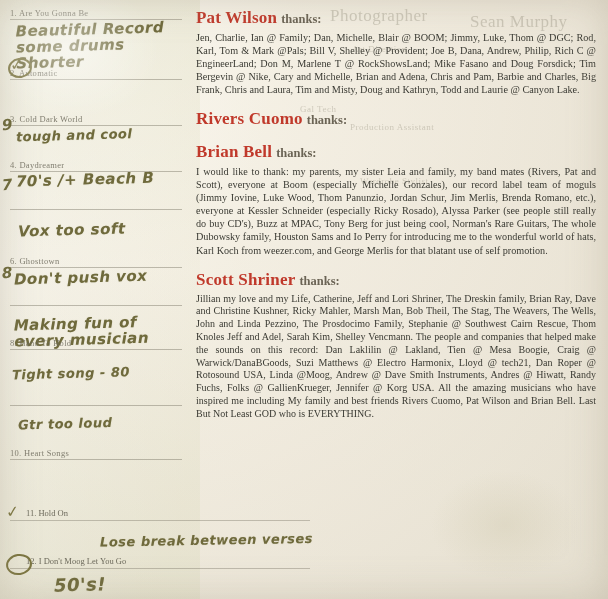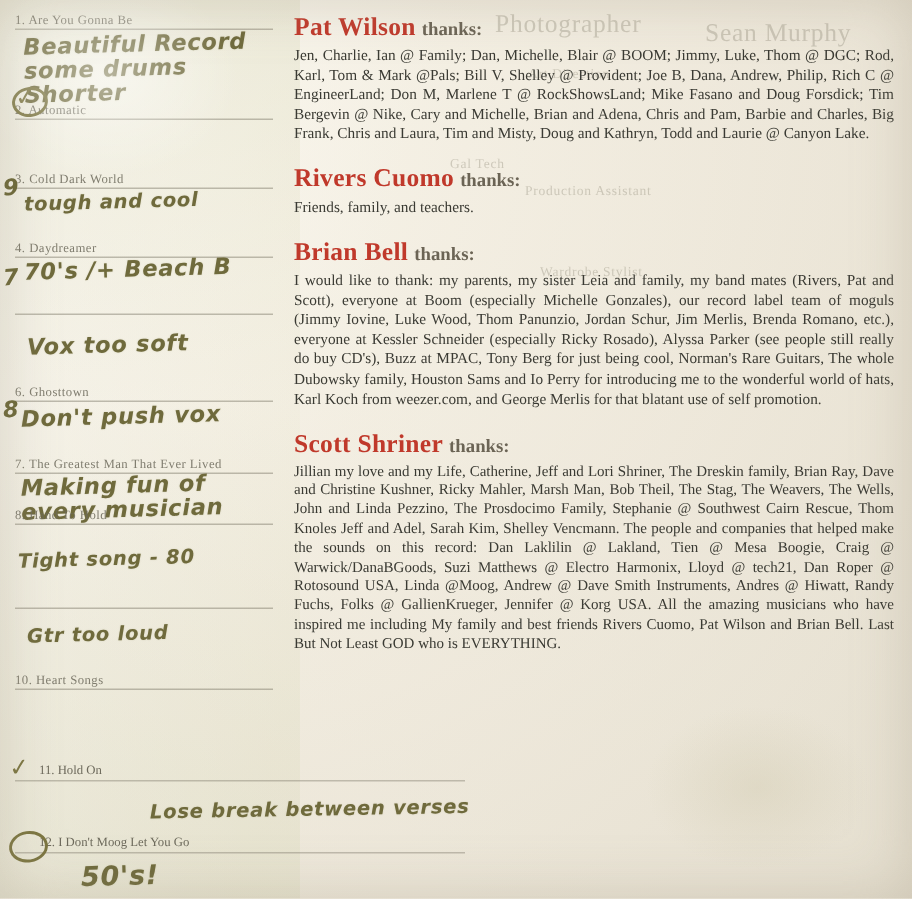--- a/index.html
+++ b/index.html
@@ -220,23 +220,20 @@
 
     <div class="track" style="top:256px;">
       <div class="printed">
         <span>6.</span> <span>Ghosttown</span>
       </div>
       <div class="rule"></div>
     </div>
     <div class="hand" style="position:absolute; left:14px; top:270px; width:175px;">Don't push vox</div>
 
     <div class="track" style="top:304px;">
-      <div class="printed">
-        <span>7.</span> <span>The Greatest Man That Ever Lived</span>
-      </div>
       <div class="rule"></div>
     </div>
     <div class="hand" style="position:absolute; left:14px; top:316px; width:180px;">Making fun of
 every musician</div>
 
     <div class="track" style="top:338px;">
       <div class="printed">
         <span>8.</span> <span>Hand To Hold</span>
       </div>
       <div class="rule"></div>
@@ -278,21 +275,20 @@
 
   <div class="credits">
 
     <div class="block">
       <span class="name">Pat Wilson</span><span class="thanks">thanks:</span>
       <div class="body">Jen, Charlie, Ian @ Family; Dan, Michelle, Blair @ BOOM; Jimmy, Luke, Thom @ DGC; Rod, Karl, Tom &amp; Mark @Pals; Bill V, Shelley @ Provident; Joe B, Dana, Andrew, Philip, Rich C @ EngineerLand; Don M, Marlene T @ RockShowsLand; Mike Fasano and Doug Forsdick; Tim Bergevin @ Nike, Cary and Michelle, Brian and Adena, Chris and Pam, Barbie and Charles, Big Frank, Chris and Laura, Tim and Misty, Doug and Kathryn, Todd and Laurie @ Canyon Lake.</div>
     </div>
 
     <div class="block">
       <span class="name">Rivers Cuomo</span><span class="thanks">thanks:</span>
-      <div class="body">Friends, family, and teachers.</div>
     </div>
 
     <div class="block">
       <span class="name">Brian Bell</span><span class="thanks">thanks:</span>
       <div class="body">I would like to thank: my parents, my sister Leia and family, my band mates (Rivers, Pat and Scott), everyone at Boom (especially Michelle Gonzales), our record label team of moguls (Jimmy Iovine, Luke Wood, Thom Panunzio, Jordan Schur, Jim Merlis, Brenda Romano, etc.), everyone at Kessler Schneider (especially Ricky Rosado), Alyssa Parker (see people still really do buy CD's), Buzz at MPAC, Tony Berg for just being cool, Norman's Rare Guitars, The whole Dubowsky family, Houston Sams and Io Perry for introducing me to the wonderful world of hats, Karl Koch from weezer.com, and George Merlis for that blatant use of self promotion.</div>
     </div>
 
     <div class="block">
       <span class="name">Scott Shriner</span><span class="thanks">thanks:</span>
       <div class="body small">Jillian my love and my Life, Catherine, Jeff and Lori Shriner, The Dreskin family, Brian Ray, Dave and Christine Kushner, Ricky Mahler, Marsh Man, Bob Theil, The Stag, The Weavers, The Wells, John and Linda Pezzino, The Prosdocimo Family, Stephanie @ Southwest Cairn Rescue, Thom Knoles Jeff and Adel, Sarah Kim, Shelley Vencmann. The people and companies that helped make the sounds on this record: Dan Laklilin @ Lakland, Tien @ Mesa Boogie, Craig @ Warwick/DanaBGoods, Suzi Matthews @ Electro Harmonix, Lloyd @ tech21, Dan Roper @ Rotosound USA, Linda @Moog, Andrew @ Dave Smith Instruments, Andres @ Hiwatt, Randy Fuchs, Folks @ GallienKrueger, Jennifer @ Korg USA. All the amazing musicians who have inspired me including My family and best friends Rivers Cuomo, Pat Wilson and Brian Bell. Last But Not Least GOD who is EVERYTHING.</div>

